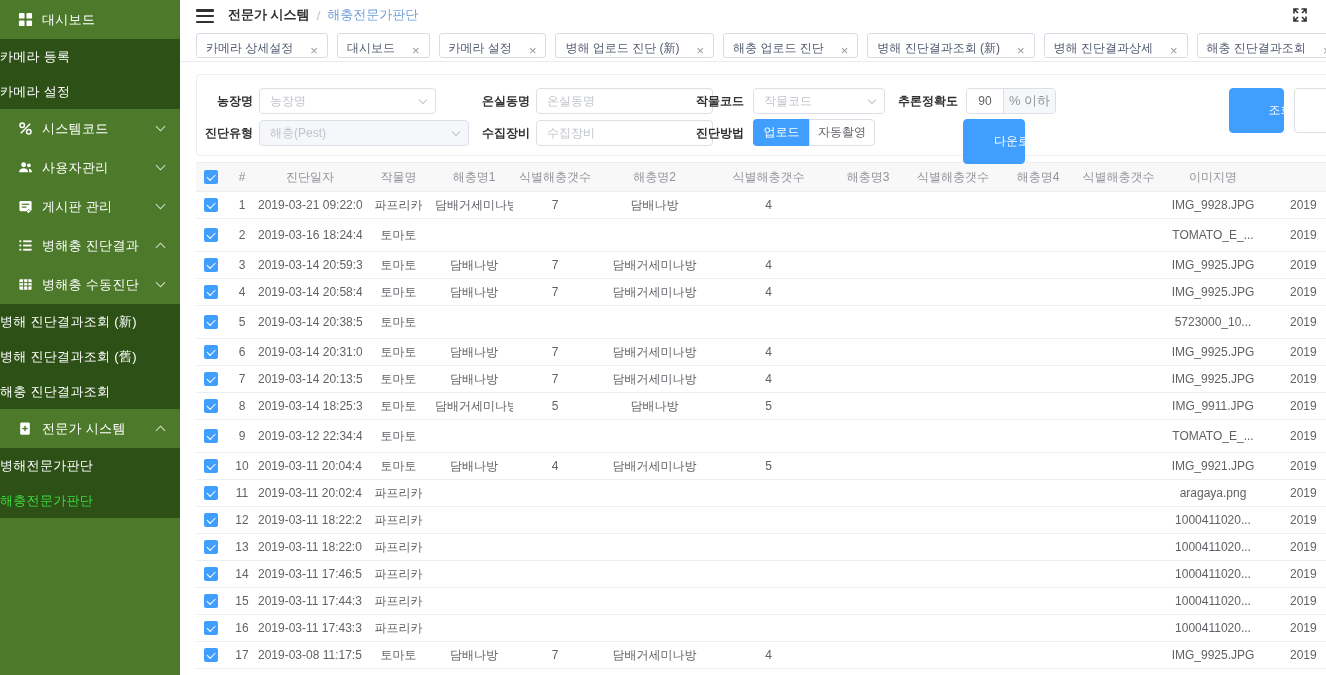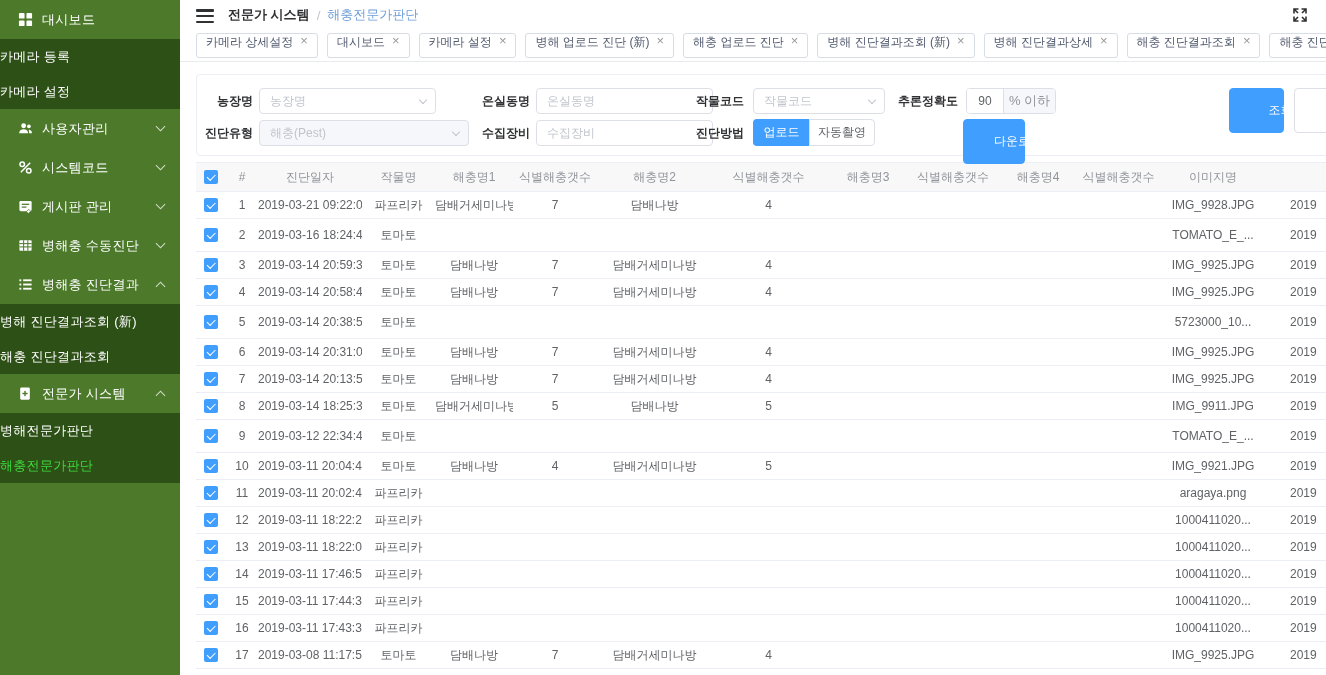--- a/index.html
+++ b/index.html
@@ -41,21 +41,21 @@
   .topbar{height:30px;display:flex;align-items:center;padding:0 16px;position:relative;}
   .hamburger{width:18px;height:14px;display:flex;flex-direction:column;justify-content:space-between;cursor:pointer;margin-right:14px;margin-top:2px;}
   .hamburger div{height:2.5px;background:#303133;border-radius:1px;}
   .crumb-root{font-weight:700;color:var(--text-dark);font-size:13px;}
   .crumb-sep{color:#c0c4cc;margin:0 7px;font-size:13px;}
   .crumb-current{color:var(--crumb-blue);font-size:13px;}
   .topbar-right{position:absolute;right:18px;top:7px;display:flex;gap:10px;}
   .fs-icon{width:16px;height:16px;cursor:pointer;}
 
   .tabbar{height:32px;display:flex;align-items:center;gap:9px;padding:0 16px;border-bottom:1px solid #e8eaec;}
-  .tab{height:25px;display:inline-flex;align-items:flex-start;gap:7px;padding:0 9px;
+  .tab{height:25px;display:inline-flex;align-items:flex-end;gap:17px;padding:0 9px;
     background:#fff;border:1px solid #d8dce5;border-radius:3px;font-size:12px;color:#515a6e;
     cursor:pointer;white-space:nowrap;}
   .tab .tab-close{font-size:13px;color:#999;line-height:1;cursor:pointer;}
 
   
   .filter-card{position:relative;margin:12px 0 0 16px;width:1180px;height:82px;
     border:1px solid var(--line-gray);border-radius:4px;background:#fff;}
   .f-label{position:absolute;height:26px;line-height:26px;font-size:12px;font-weight:700;
     color:var(--text-dark);text-align:right;white-space:nowrap;}
   .f-select{position:absolute;height:26px;border:1px solid var(--border-gray);border-radius:4px;
@@ -113,85 +113,88 @@
       <div class="submenu">
         <div class="sub-item">
           <span>카메라 등록</span>
         </div>
         <div class="sub-item">
           <span>카메라 설정</span>
         </div>
       </div>
       <div class="side-item">
         <span class="s-icon">
+          <svg viewBox="0 0 16 16" width="15" height="15" fill="none" stroke="#fff" stroke-width="1.6">
+            <circle cx="4.5" cy="4.5" r="2.4"></circle>
+            <circle cx="11.5" cy="11.5" r="2.4"></circle>
+            <line x1="13" y1="3" x2="3" y2="13"></line>
+          </svg>
+        </span>
+        <span class="s-label">시스템코드</span>
+        <span class="chev down"></span>
+      </div>
+      <div class="side-item">
+        <span class="s-icon">
           <svg viewBox="0 0 16 16" width="15" height="15" fill="#fff">
             <circle cx="6" cy="5" r="2.6"></circle>
             <path d="M1.2 13c0-2.6 2.1-4.2 4.8-4.2S10.8 10.4 10.8 13z"></path>
             <circle cx="11.6" cy="5.6" r="2"></circle>
             <path d="M11.5 9.3c2 .2 3.4 1.6 3.4 3.7h-3z"></path>
           </svg>
         </span>
         <span class="s-label">사용자관리</span>
-        <span class="chev down"></span>
-      </div>
-      <div class="side-item">
-        <span class="s-icon">
-          <svg viewBox="0 0 16 16" width="15" height="15" fill="none" stroke="#fff" stroke-width="1.6">
-            <circle cx="4.5" cy="4.5" r="2.4"></circle>
-            <circle cx="11.5" cy="11.5" r="2.4"></circle>
-            <line x1="13" y1="3" x2="3" y2="13"></line>
-          </svg>
-        </span>
-        <span class="s-label">시스템코드</span>
         <span class="chev down"></span>
       </div>
       <div class="side-item">
         <span class="s-icon">
           <svg viewBox="0 0 16 16" width="15" height="15" fill="#fff">
             <rect x="1.5" y="2" width="13" height="11" rx="1.5"></rect>
             <path d="M9 13.5l2.5-2.5 2 2-2.5 2.5z" fill="#fff" stroke="#4d7a2a" stroke-width=".8"></path>
             <rect x="4" y="5" width="8" height="1.3" fill="#4d7a2a"></rect>
             <rect x="4" y="8" width="5" height="1.3" fill="#4d7a2a"></rect>
           </svg>
         </span>
         <span class="s-label">게시판 관리</span>
         <span class="chev down"></span>
+      </div>
+      <div class="side-item">
+        <span class="s-icon">
+          <svg viewBox="0 0 16 16" width="15" height="15" fill="#fff">
+            <rect x="1.5" y="2.5" width="2" height="2"></rect>
+            <rect x="5.5" y="2.5" width="9" height="2"></rect>
+            <rect x="1.5" y="7" width="2" height="2"></rect>
+            <rect x="5.5" y="7" width="9" height="2"></rect>
+            <rect x="1.5" y="11.5" width="2" height="2"></rect>
+            <rect x="5.5" y="11.5" width="9" height="2"></rect>
+          </svg>
+        </span>
+        <span class="s-label">병해충 진단결과</span>
+        <span class="chev up"></span>
       </div>
       <div class="side-item">
         <span class="s-icon">
           <svg viewBox="0 0 16 16" width="15" height="15" fill="#fff">
             <rect x="1.5" y="2.5" width="13" height="11" rx="1"></rect>
             <g stroke="#4d7a2a" stroke-width="1.1">
               <line x1="1.5" y1="6" x2="14.5" y2="6"></line>
               <line x1="1.5" y1="9.5" x2="14.5" y2="9.5"></line>
               <line x1="6" y1="2.5" x2="6" y2="13.5"></line>
               <line x1="10.5" y1="2.5" x2="10.5" y2="13.5"></line>
             </g>
           </svg>
         </span>
         <span class="s-label">병해충 수동진단</span>
         <span class="chev down"></span>
       </div>
-      <div class="side-item">
-        <span class="s-icon">
-          <svg viewBox="0 0 16 16" width="15" height="15" fill="#fff">
-            <rect x="1.5" y="2.5" width="2" height="2"></rect>
-            <rect x="5.5" y="2.5" width="9" height="2"></rect>
-            <rect x="1.5" y="7" width="2" height="2"></rect>
-            <rect x="5.5" y="7" width="9" height="2"></rect>
-            <rect x="1.5" y="11.5" width="2" height="2"></rect>
-            <rect x="5.5" y="11.5" width="9" height="2"></rect>
-          </svg>
-        </span>
-        <span class="s-label">병해충 진단결과</span>
-        <span class="chev up"></span>
-      </div>
       <div class="submenu">
         <div class="sub-item">
           <span>병해 진단결과조회 (新)</span>
+        </div>
+        <div class="sub-item">
+          <span>병해 진단결과조회 (舊)</span>
         </div>
         <div class="sub-item">
           <span>해충 진단결과조회</span>
         </div>
       </div>
       <div class="side-item">
         <span class="s-icon">
           <svg viewBox="0 0 16 16" width="14" height="15" fill="#fff">
             <rect x="2.5" y="1" width="11" height="14" rx="1.5"></rect>
             <rect x="7.2" y="5" width="1.6" height="6" fill="#4d7a2a"></rect>

